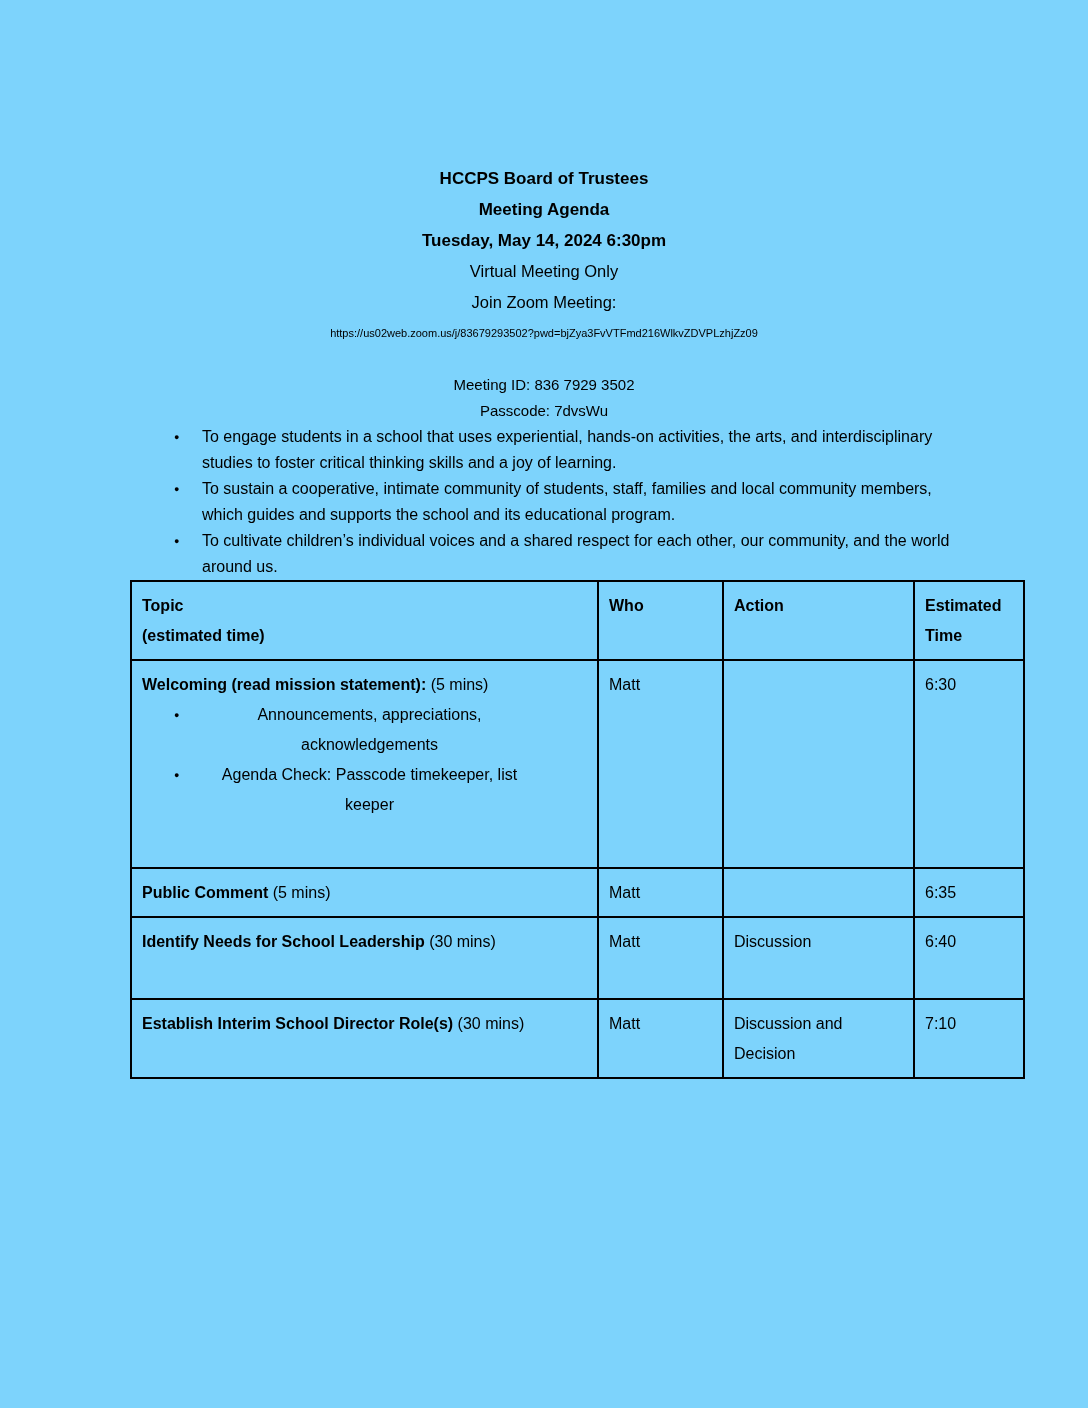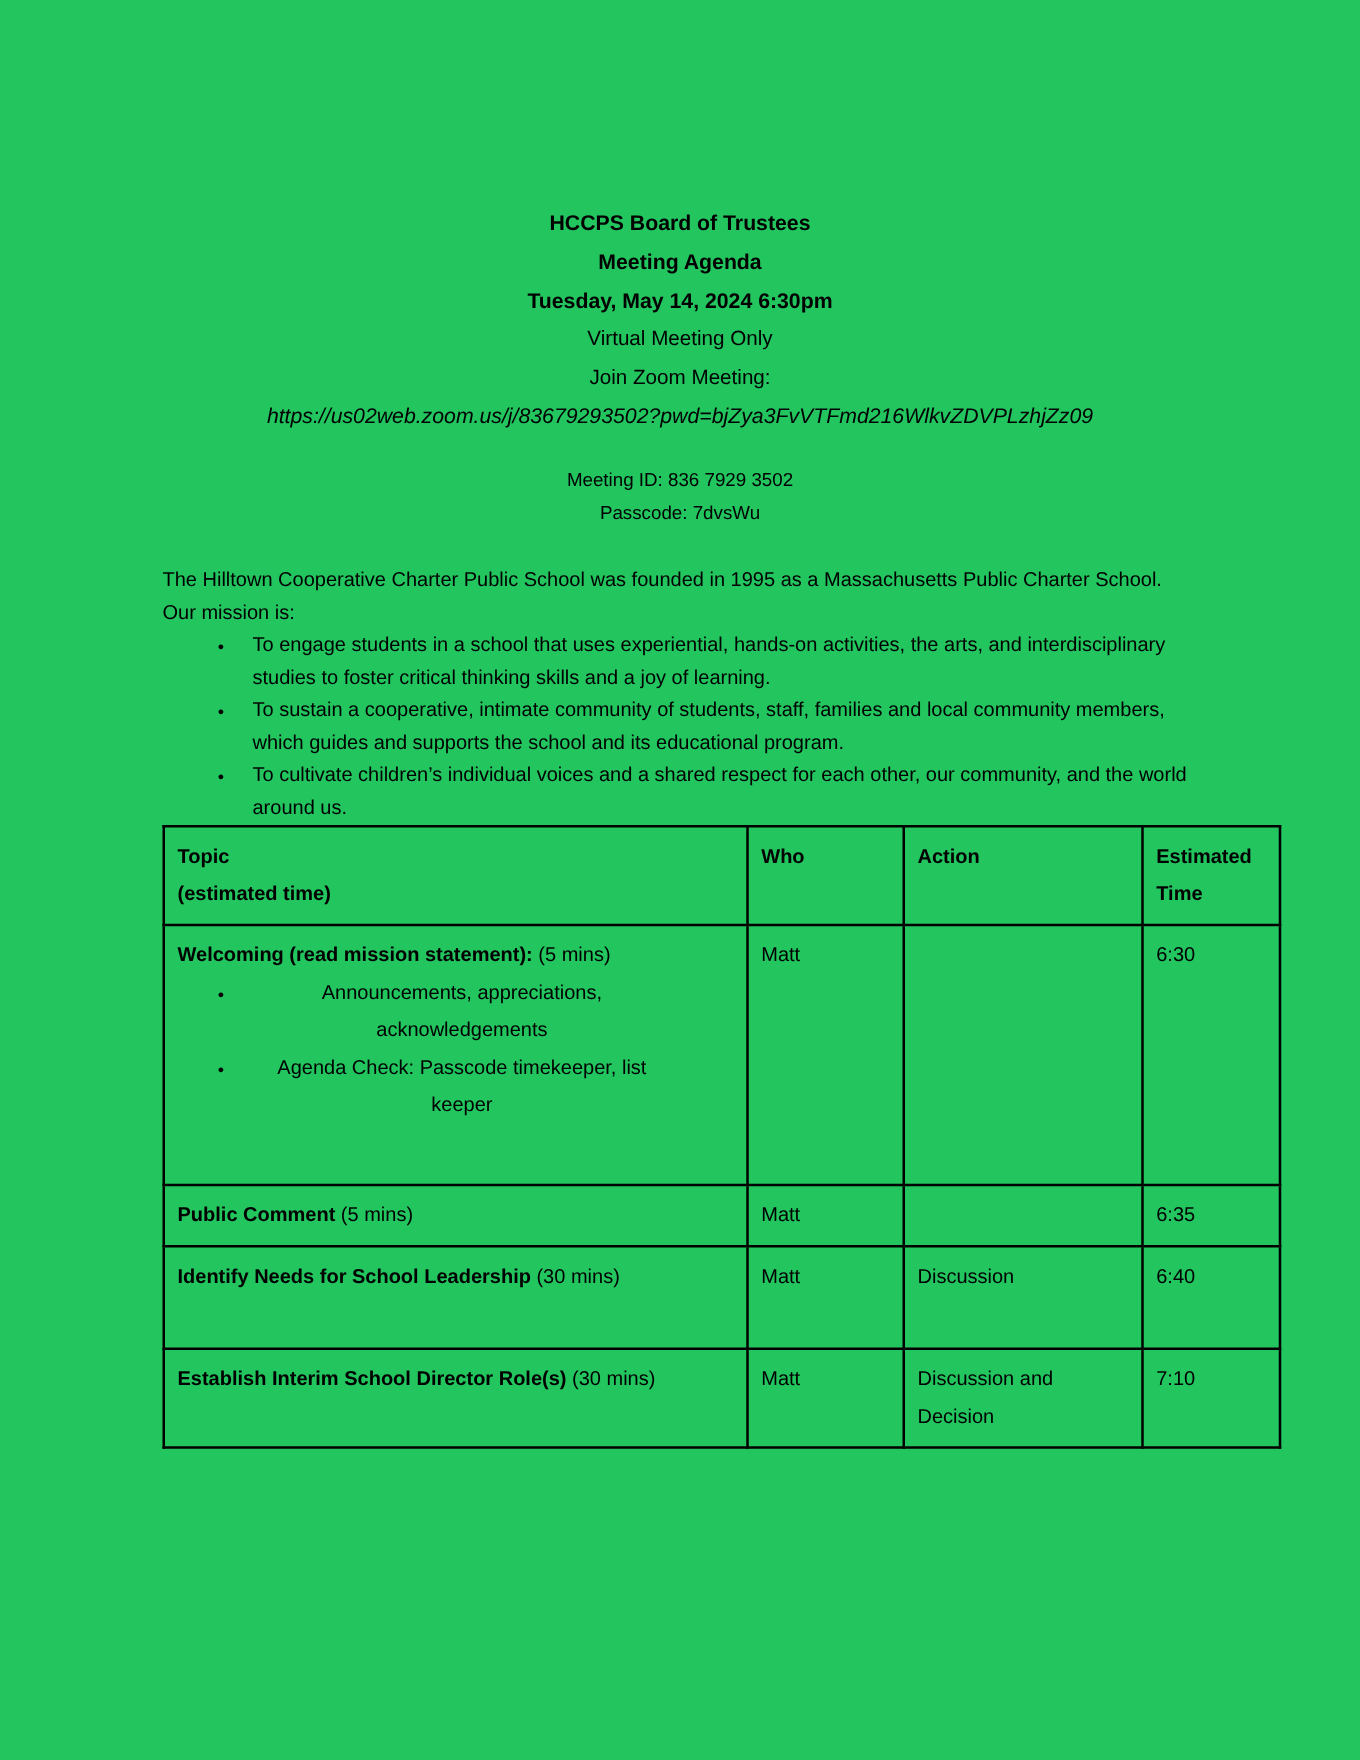--- a/index.html
+++ b/index.html
@@ -2,36 +2,36 @@
 <html><head>
 <meta charset="utf-8">
 <style>
   * { margin: 0; padding: 0; box-sizing: border-box; }
   html, body { background: #e8e8e8; }
   .page {
     position: relative;
     width: 1088px;
     height: 1408px;
     margin: 0 auto;
-    background: #22c55e;
+    background: #7dd3fc;
     color: #000000;
     font-family: "Liberation Sans", "DejaVu Sans", sans-serif;
     font-size: 16px;
     overflow: hidden;
   }
 
   
   .doc-header {
     padding-top: 163px;
     text-align: center;
   }
   .doc-header .hline { line-height: 31px; }
   .doc-header .hline.bold { font-weight: bold; font-size: 17px; }
   .doc-header .hline.reg { font-size: 16.5px; }
-  .doc-header .hline.url { font-size: 17px; line-height: 30px; font-style: italic; }
+  .doc-header .hline.url { font-size: 11px; line-height: 30px; }
   .doc-header .spacer { height: 24px; }
   .doc-header .hline.small { font-size: 15px; line-height: 26px; }
 
   
   .doc-body {
     padding-left: 130px;
     padding-right: 65px;
   }
   .mission-intro {
     margin-top: 28px;
@@ -109,21 +109,20 @@
     <div class="hline reg">Virtual Meeting Only</div>
     <div class="hline reg">Join Zoom Meeting:</div>
     <div class="hline url">https://us02web.zoom.us/j/83679293502?pwd=bjZya3FvVTFmd216WlkvZDVPLzhjZz09</div>
     <div class="spacer"></div>
     <div class="hline small">Meeting ID: 836 7929 3502</div>
     <div class="hline small">Passcode: 7dvsWu</div>
   </div>
 
   <div class="doc-body">
 
-    <p class="mission-intro">The Hilltown Cooperative Charter Public School was founded in 1995 as a Massachusetts Public Charter School. Our mission is:</p>
 
     <div class="mission-list">
       <div class="bullet-item">To engage students in a school that uses experiential, hands-on activities, the arts, and interdisciplinary studies to foster critical thinking skills and a joy of learning.</div>
       <div class="bullet-item">To sustain a cooperative, intimate community of students, staff, families and local community members, which guides and supports the school and its educational program.</div>
       <div class="bullet-item">To cultivate children’s individual voices and a shared respect for each other, our community, and the world around us.</div>
     </div>
 
 
     <table class="agenda">
       <colgroup>

